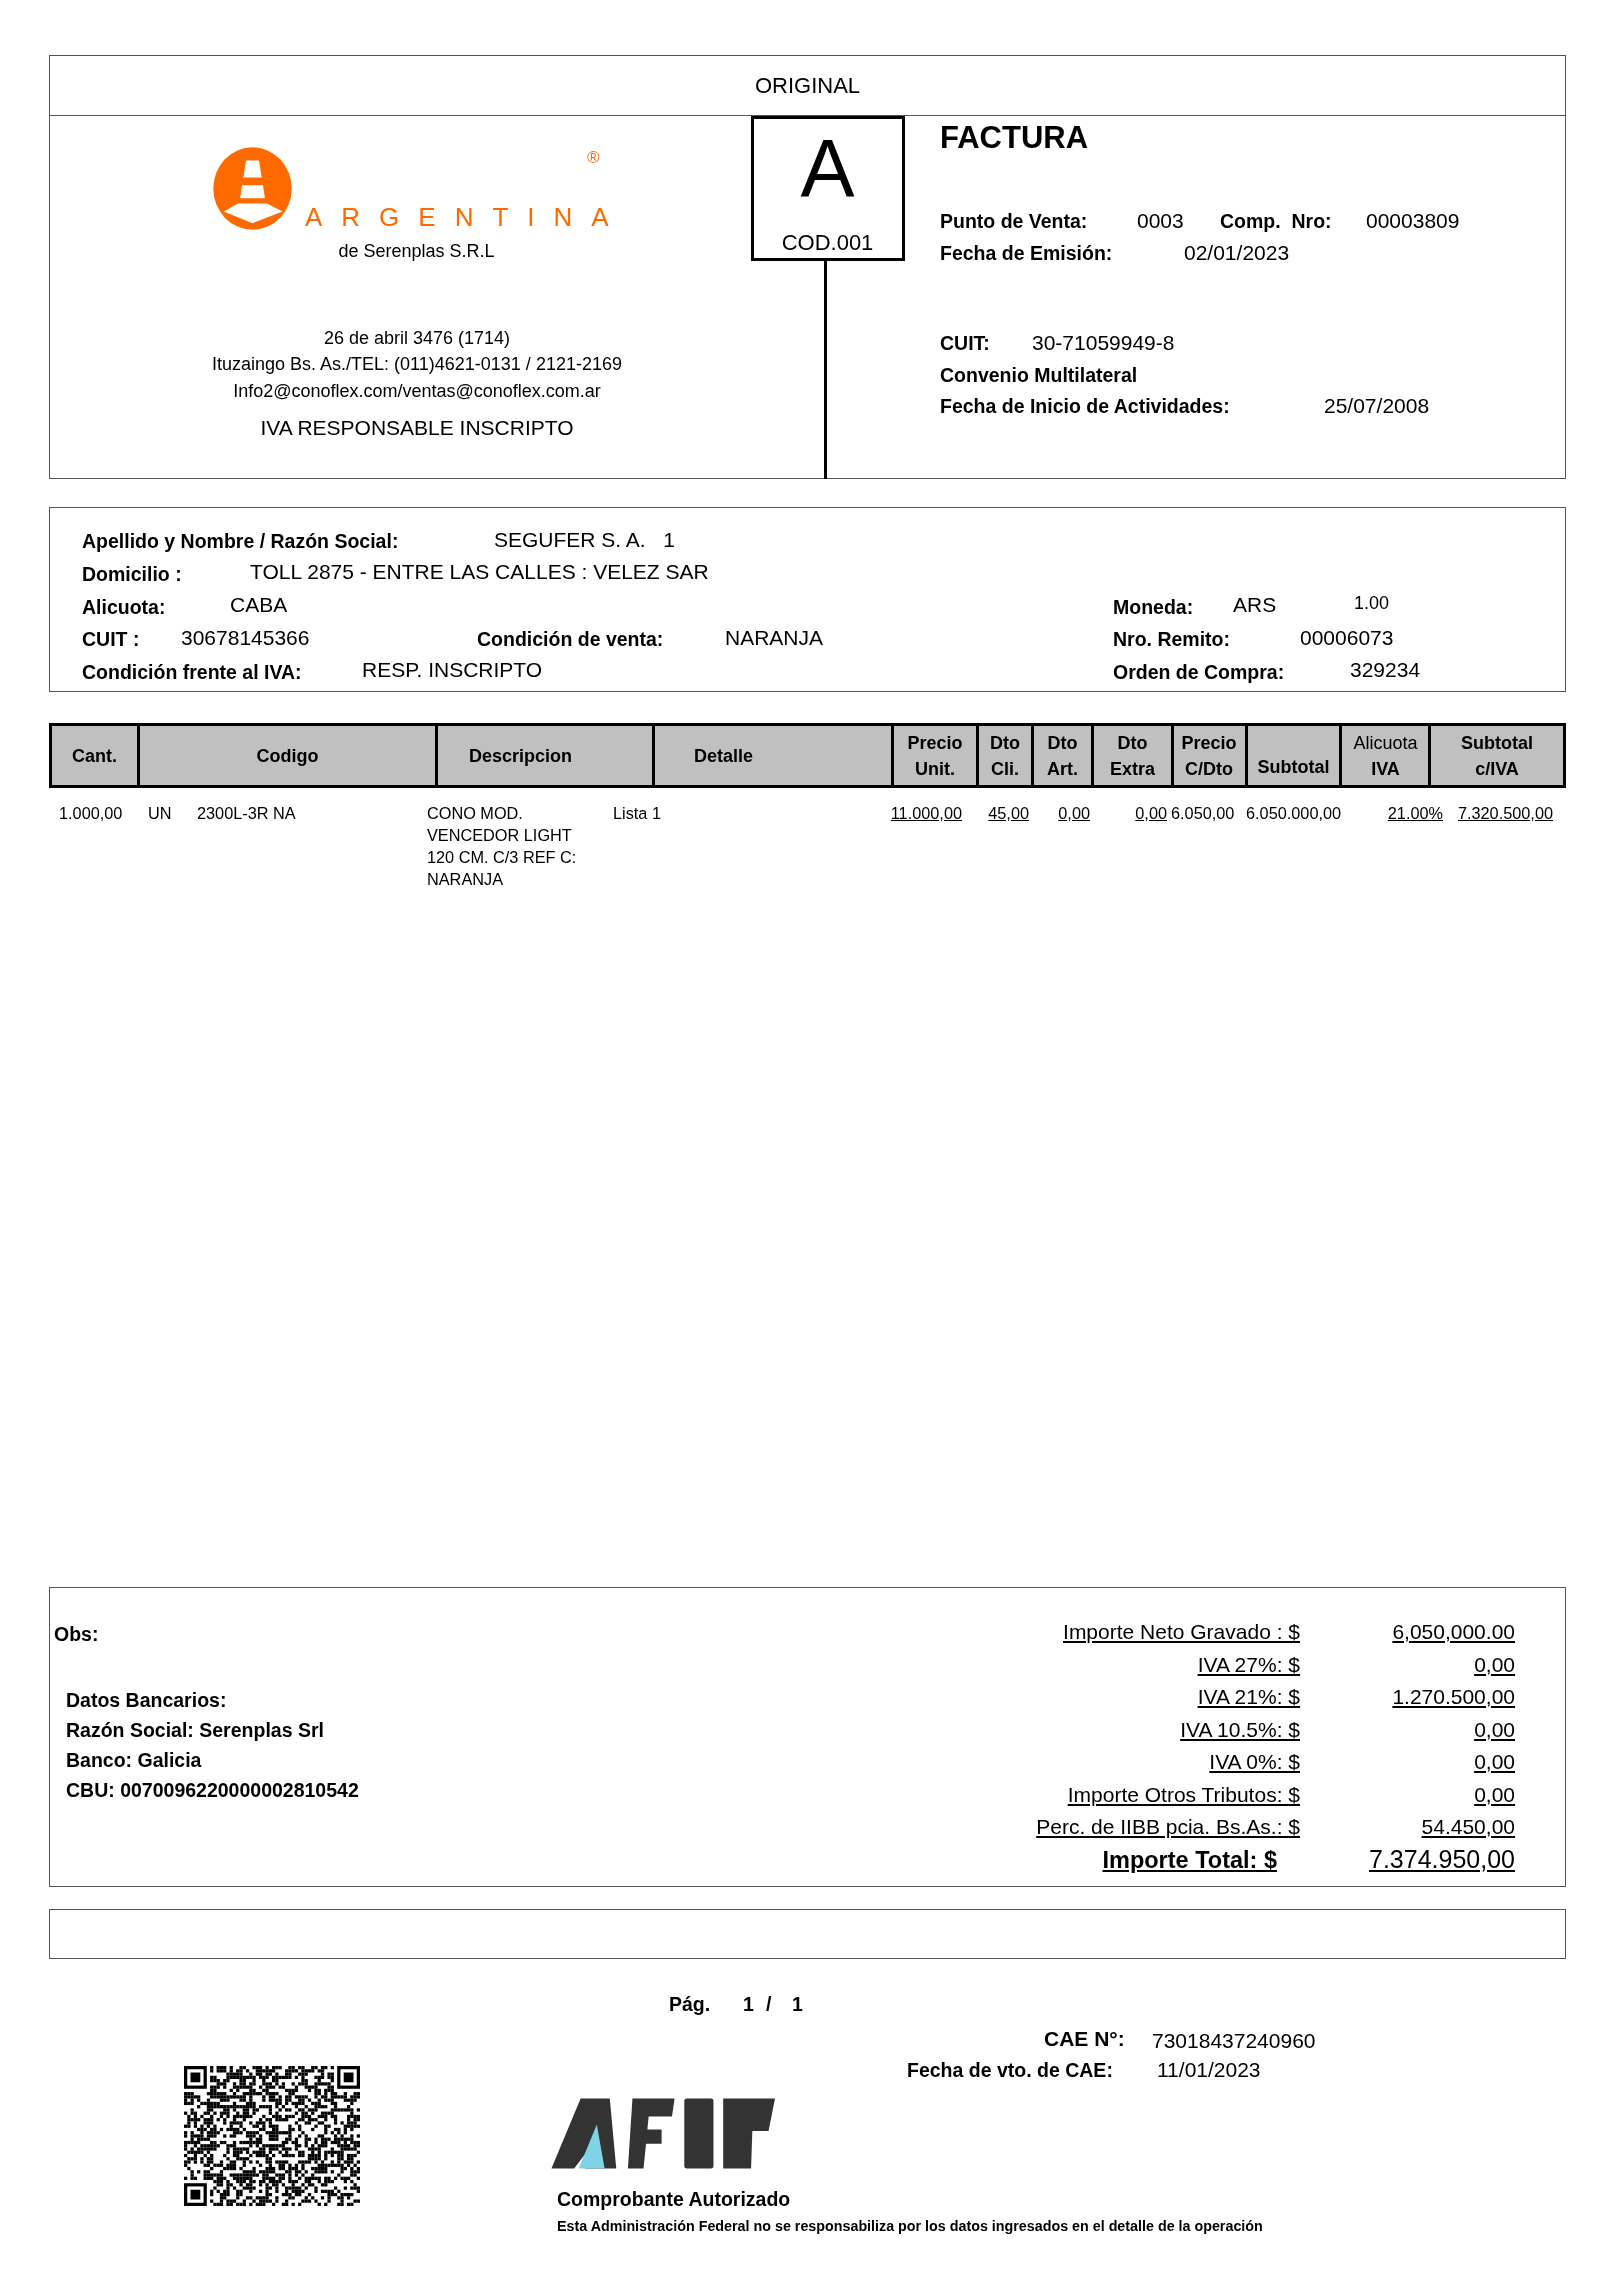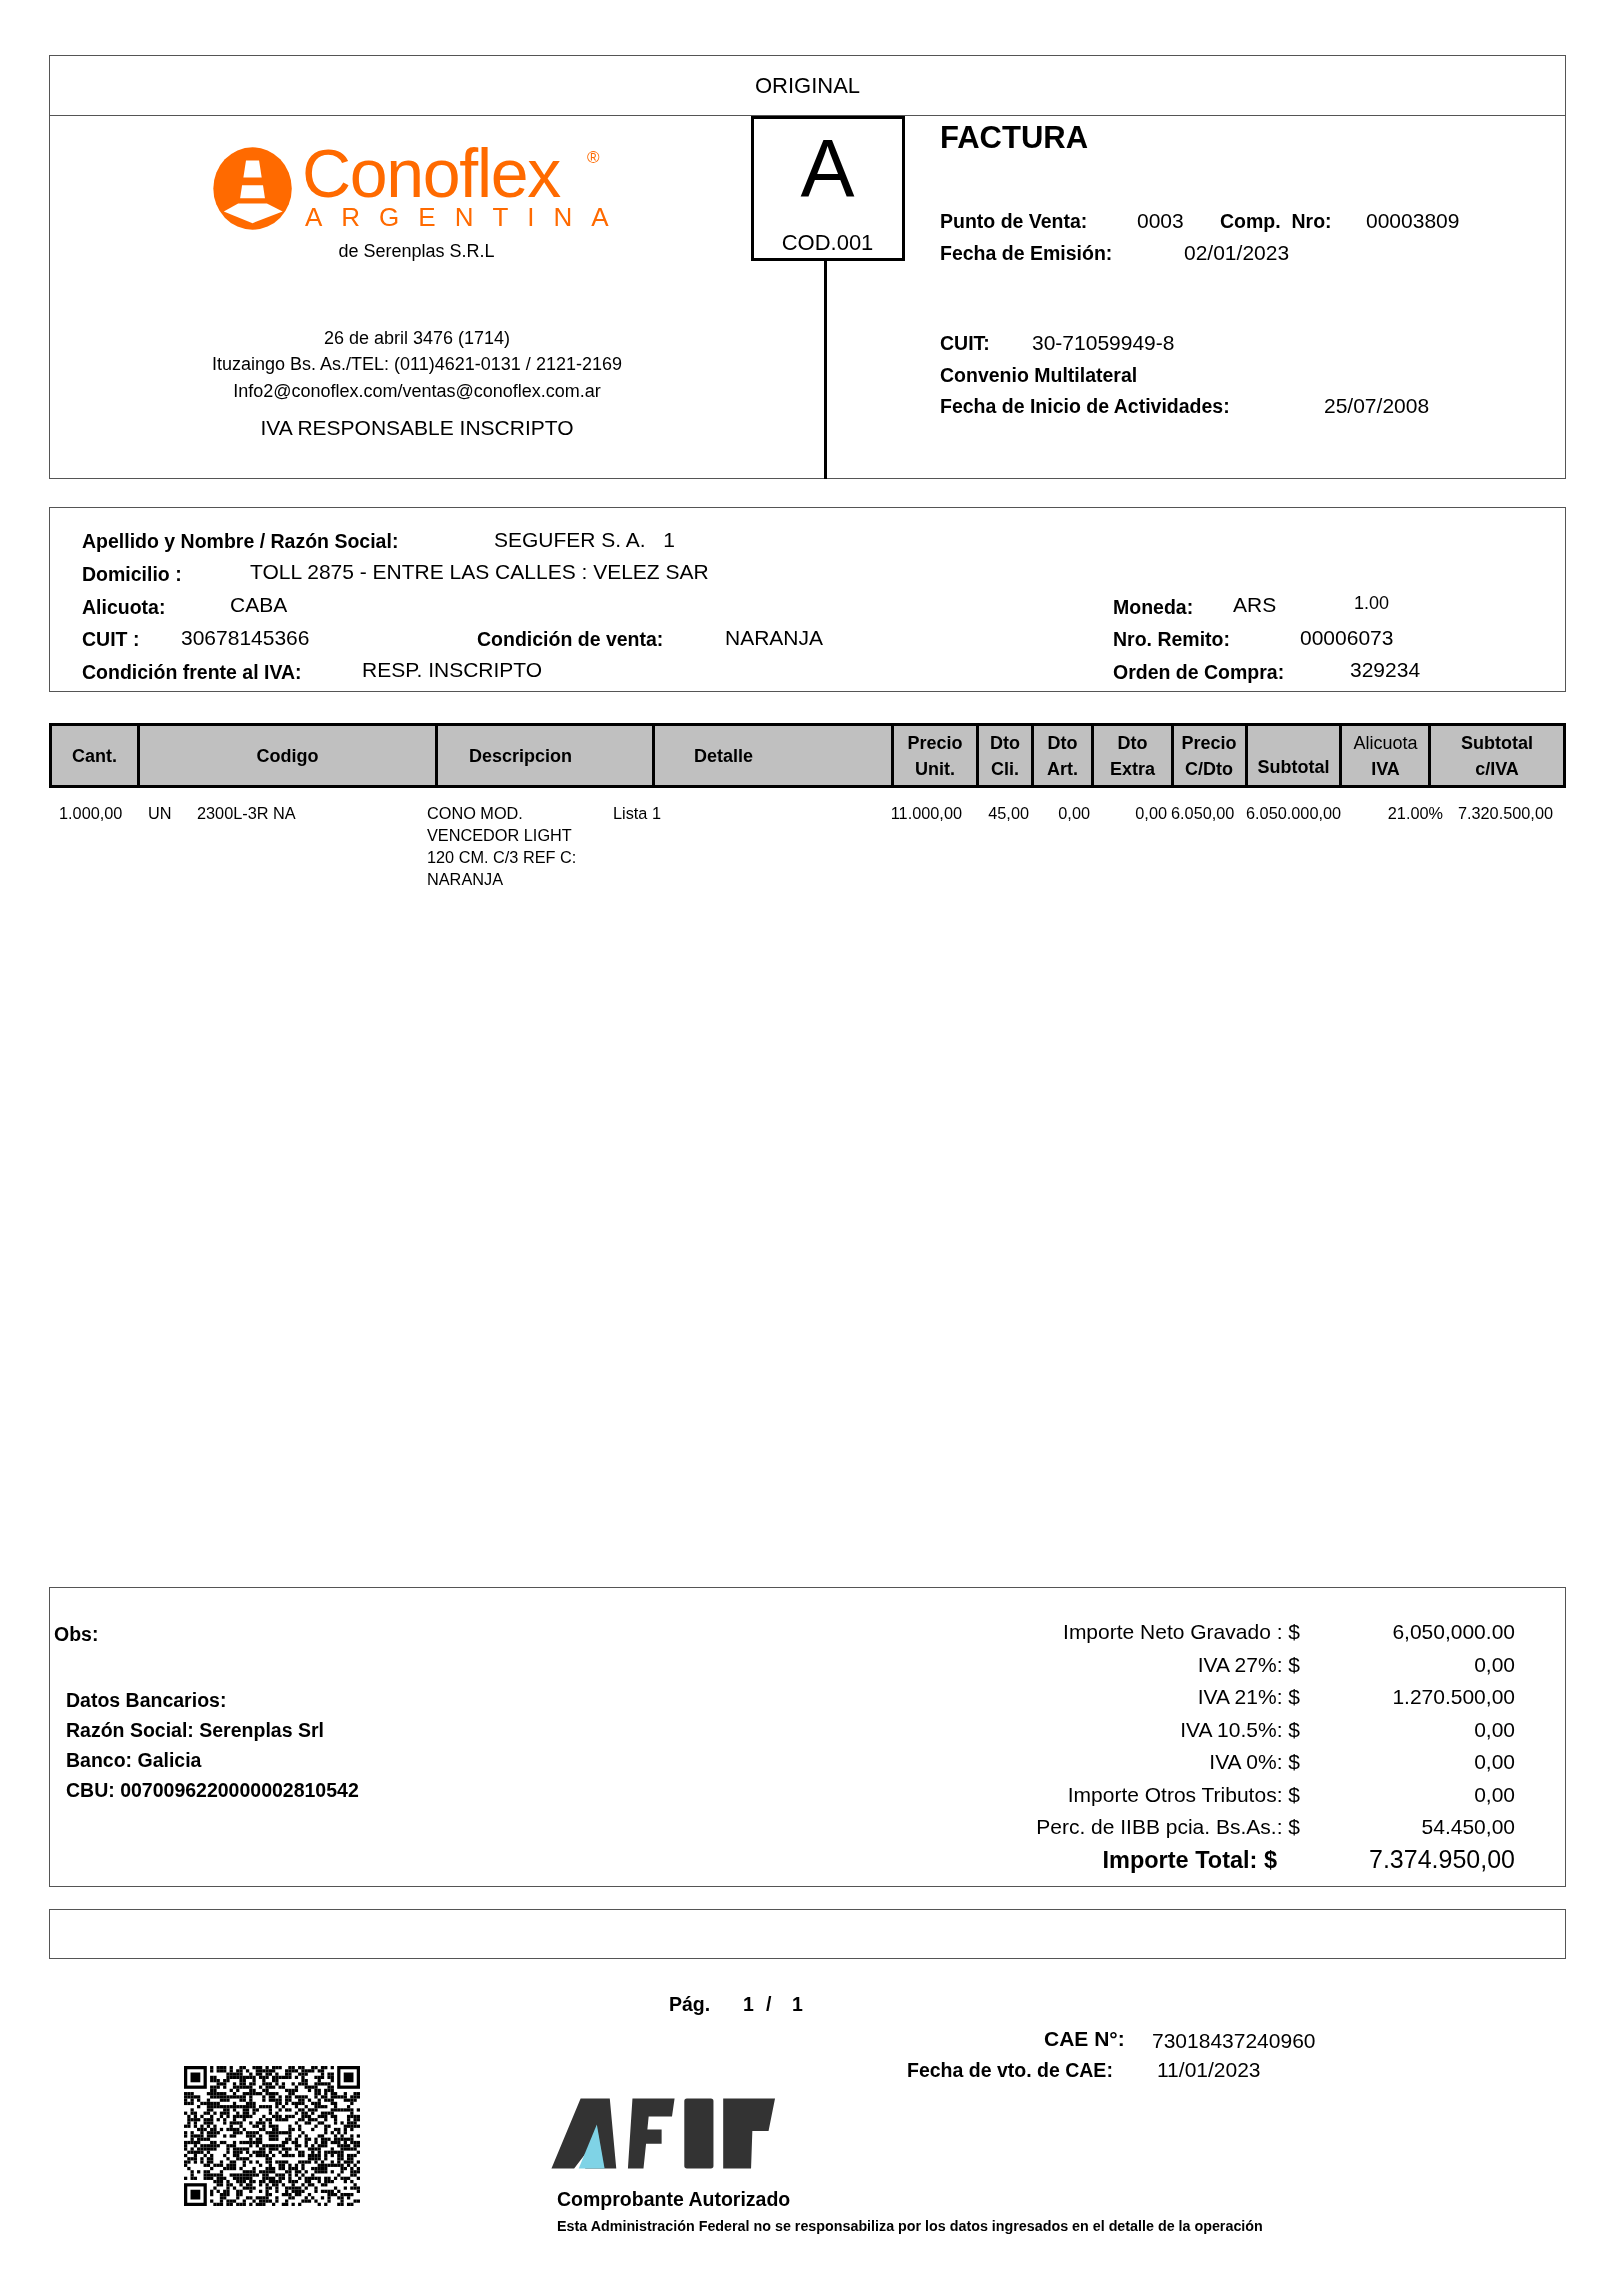--- a/index.html
+++ b/index.html
@@ -6,21 +6,21 @@
   body { width: 1616px; height: 2284px; position: relative; overflow: hidden;
          font-family: "Liberation Sans", sans-serif; color: #000; }
   .abs { position: absolute; }
   .box { position: absolute; border: 1.3px solid #555; box-sizing: border-box; }
   .b { font-weight: bold; }
   .t30 { font-size: 19.5px; }
   .t32 { font-size: 21px; }
   .t34 { font-size: 22px; }
   .t28 { font-size: 18px; }
   .center { text-align: center; }
-  .right { text-align: right; }
+  .right { text-align: right; text-decoration: underline; }
   
   #hdr-box { left: 49px; top: 55px; width: 1517px; height: 424px; }
   #hdr-divider { left: 49px; top: 115px; width: 1517px; height: 1.3px; background: #555; }
   #letter-box { left: 751px; top: 116px; width: 154px; height: 145px; border: 3.3px solid #000; box-sizing: border-box; background: #fff; }
   #letter-stem { left: 824px; top: 261px; width: 3.3px; height: 218px; background: #000; }
   
   #th-row { left: 49px; top: 723px; width: 1517px; height: 65px; background: #c0c0c0; border: 3.3px solid #000; box-sizing: border-box; }
   .th { position: absolute; top: 0; height: 100%; border-right: 3.3px solid #000; box-sizing: border-box;
         font-weight: bold; font-size: 18px; display: flex; align-items: center; justify-content: center; text-align: center; line-height: 26px; }
   .td { position: absolute; font-size: 16.3px; line-height: 22px; }
@@ -33,21 +33,20 @@
 <div class="abs" id="hdr-divider"></div>
 <div class="abs t34 center" style="left:49px; top:73px; width:1517px;">ORIGINAL</div>
 
 <div class="abs" style="left:212px; top:143px; width:384px; height:91px;">
   <svg width="85" height="85" viewBox="0 0 130 130" style="position:absolute; left:0; top:3.3px;">
     <ellipse cx="62" cy="65" rx="60" ry="63" fill="#ff6a00"></ellipse>
     <path d="M52 22 L72 22 L76 48 L48 48 Z" fill="#fff"></path>
     <path d="M46 60 L78 60 L81 80 L43 80 Z" fill="#fff"></path>
     <path d="M40 88 L84 88 L108 100 L62 118 L18 100 Z" fill="#fff"></path>
   </svg>
-  <div class="abs" style="left:90px; top:-9px; font-size:68px; color:#ff6a00; letter-spacing:-1.3px;">Conoflex</div>
   <div class="abs" style="left:375px; top:5.2px; font-size:17px; color:#ff6a00;">®</div>
   <div class="abs" style="left:93px; top:59px; font-size:26px; color:#ff6a00; letter-spacing:19px;">ARGENTINA</div>
 </div>
 <div class="abs t28 center" style="left:244px; top:241px; width:345px;">de Serenplas S.R.L</div>
 <div class="abs t28 center" style="left:114px; top:328px; width:606px;">26 de abril 3476 (1714)</div>
 <div class="abs t28 center" style="left:114px; top:354px; width:606px;">Ituzaingo Bs. As./TEL: (011)4621-0131 / 2121-2169</div>
 <div class="abs t28 center" style="left:114px; top:381px; width:606px;">Info2@conoflex.com/ventas@conoflex.com.ar</div>
 <div class="abs t32 center" style="left:114px; top:416px; width:606px;">IVA RESPONSABLE INSCRIPTO</div>
 
 <div class="abs" id="letter-box">

